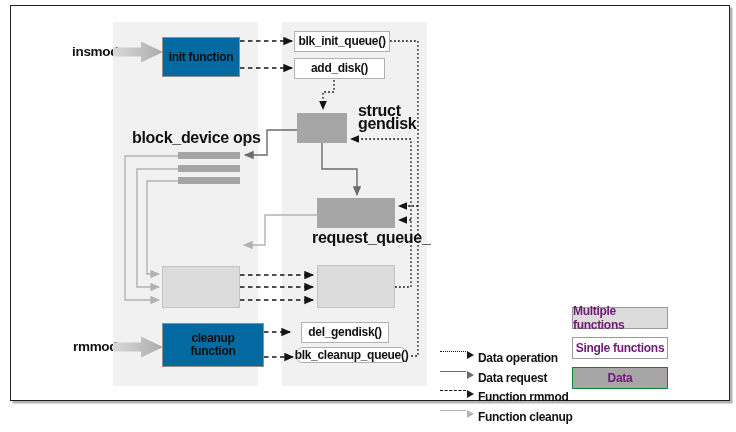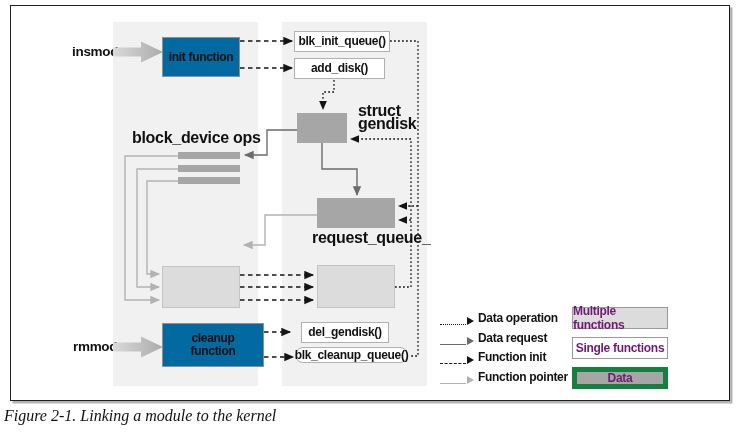--- a/index.html
+++ b/index.html
@@ -21,36 +21,36 @@
   .white-sm{background:#ffffff;border:1.2px solid #b0b0b0;}
   .gray-data{background:#a6a6a6;}
   .gray-multi{background:#dcdcdc;border:1px solid #c3c3c3;}
   .bar{position:absolute;width:62px;height:7px;background:#a6a6a6;}
 
   .mod-arrow{position:absolute;width:50px;height:24px;
      background:linear-gradient(to right,#dadada,#ababab);
      clip-path:polygon(0 31%,56% 31%,56% 6%,100% 50%,56% 94%,56% 69%,0 69%);}
 
   
-  .lg-row{position:absolute;height:14px;display:flex;align-items:flex-end;}
+  .lg-row{position:absolute;height:14px;display:flex;align-items:flex-start;margin-top:40px;}
   .lg-line{width:26px;height:0;border-top-width:1.6px;border-top-color:#141414;}
   .lg-line.dotted-black{border-top-style:dotted;}
   .lg-line.dashed-black{border-top-style:dashed;}
   .lg-line.solid-dark{border-top-style:solid;border-top-color:#6b6b6b;}
   .lg-line.solid-light{border-top-style:solid;border-top-color:#b2b2b2;}
   .lg-head{width:0;height:0;border:4.5px solid transparent;border-right-width:0;margin-left:1px;
            border-left-width:7px;border-left-color:#141414;}
   .lg-head.solid-dark{border-left-color:#6b6b6b;}
   .lg-head.solid-light{border-left-color:#b2b2b2;}
   .lg-text{margin-left:4px;font-weight:700;font-size:12px;letter-spacing:-0.3px;color:#111;}
   .lg-box{position:absolute;left:572px;width:96px;height:22px;display:flex;align-items:center;justify-content:center;
           font-weight:700;font-size:12px;letter-spacing:-0.3px;color:#701a75;box-sizing:border-box;}
   .lg-box.multi{background:#dcdcdc;border:1.2px solid #9a9a9a;}
   .lg-box.single{background:#ffffff;border:1.2px solid #9a9a9a;}
-  .lg-box.data{background:#a6a6a6;border:5px solid #15803d;}
+  .lg-box.data{background:#a6a6a6;border:1px solid #15803d;}
 
   .caption{position:absolute;left:4px;top:407px;font-family:"Liberation Serif",serif;
            font-style:italic;font-size:16px;color:#101010;}
 </style>
 </head>
 <body>
 
 <div class="stage">
   <div class="frame"></div>
   <div class="panel left"></div>
@@ -132,25 +132,24 @@
     <span class="lg-text">Data operation</span>
   </div>
   <div class="lg-row" style="left:440px;top:331px;">
     <span class="lg-line solid-dark"></span>
       <span class="lg-head solid-dark"></span>
     <span class="lg-text">Data request</span>
   </div>
   <div class="lg-row" style="left:440px;top:350px;">
     <span class="lg-line dashed-black"></span>
       <span class="lg-head"></span>
-    <span class="lg-text">Function init</span>
+    <span class="lg-text">Function rmmod</span>
   </div>
   <div class="lg-row" style="left:440px;top:370px;">
     <span class="lg-line solid-light"></span>
       <span class="lg-head solid-light"></span>
-    <span class="lg-text">Function pointer</span>
+    <span class="lg-text">Function cleanup</span>
   </div>
   <div class="lg-box multi" style="top:307px;">Multiple functions</div>
   <div class="lg-box single" style="top:337px;">Single functions</div>
   <div class="lg-box data" style="top:367px;">Data</div>
 
-  <div class="caption">Figure 2-1. Linking a module to the kernel</div>
 </div>
 
 </body></html>

